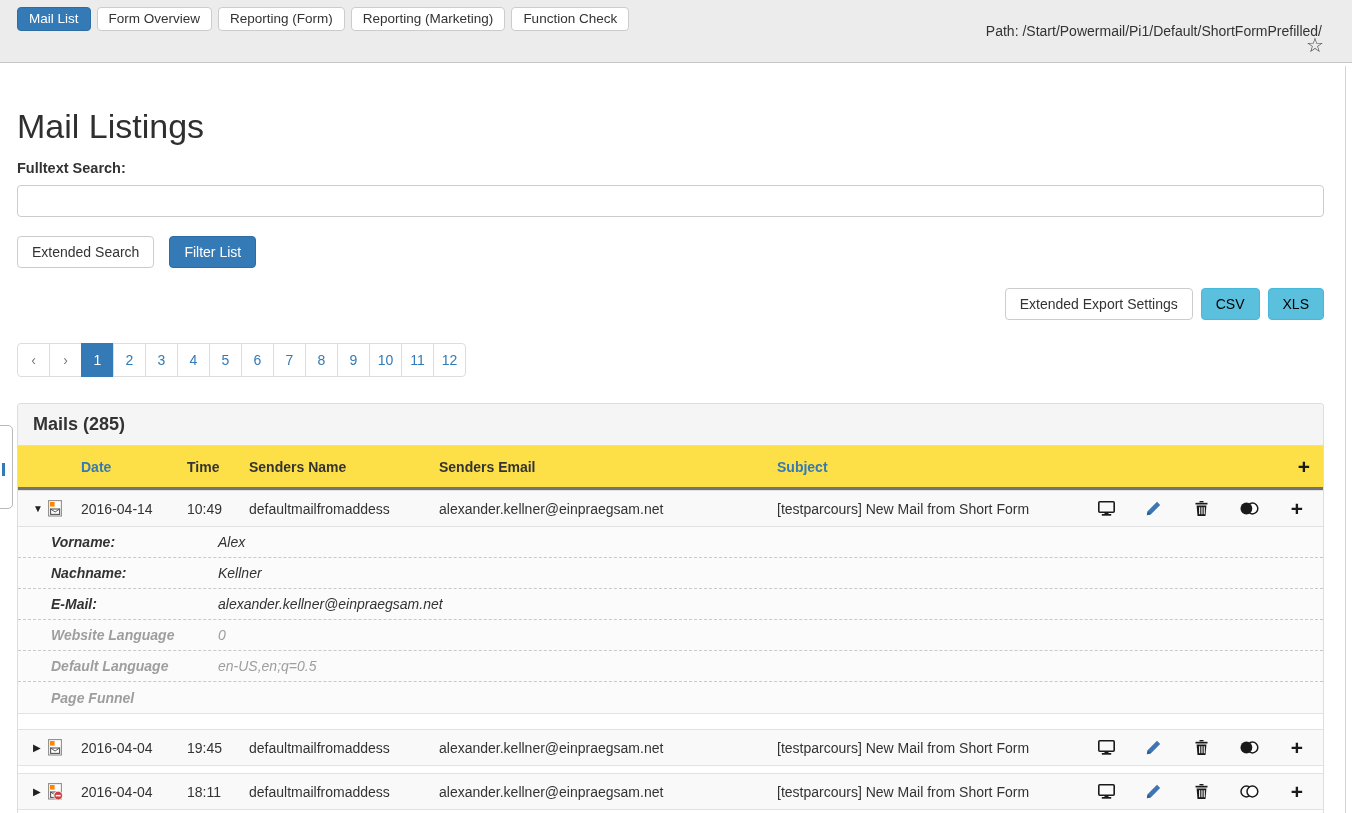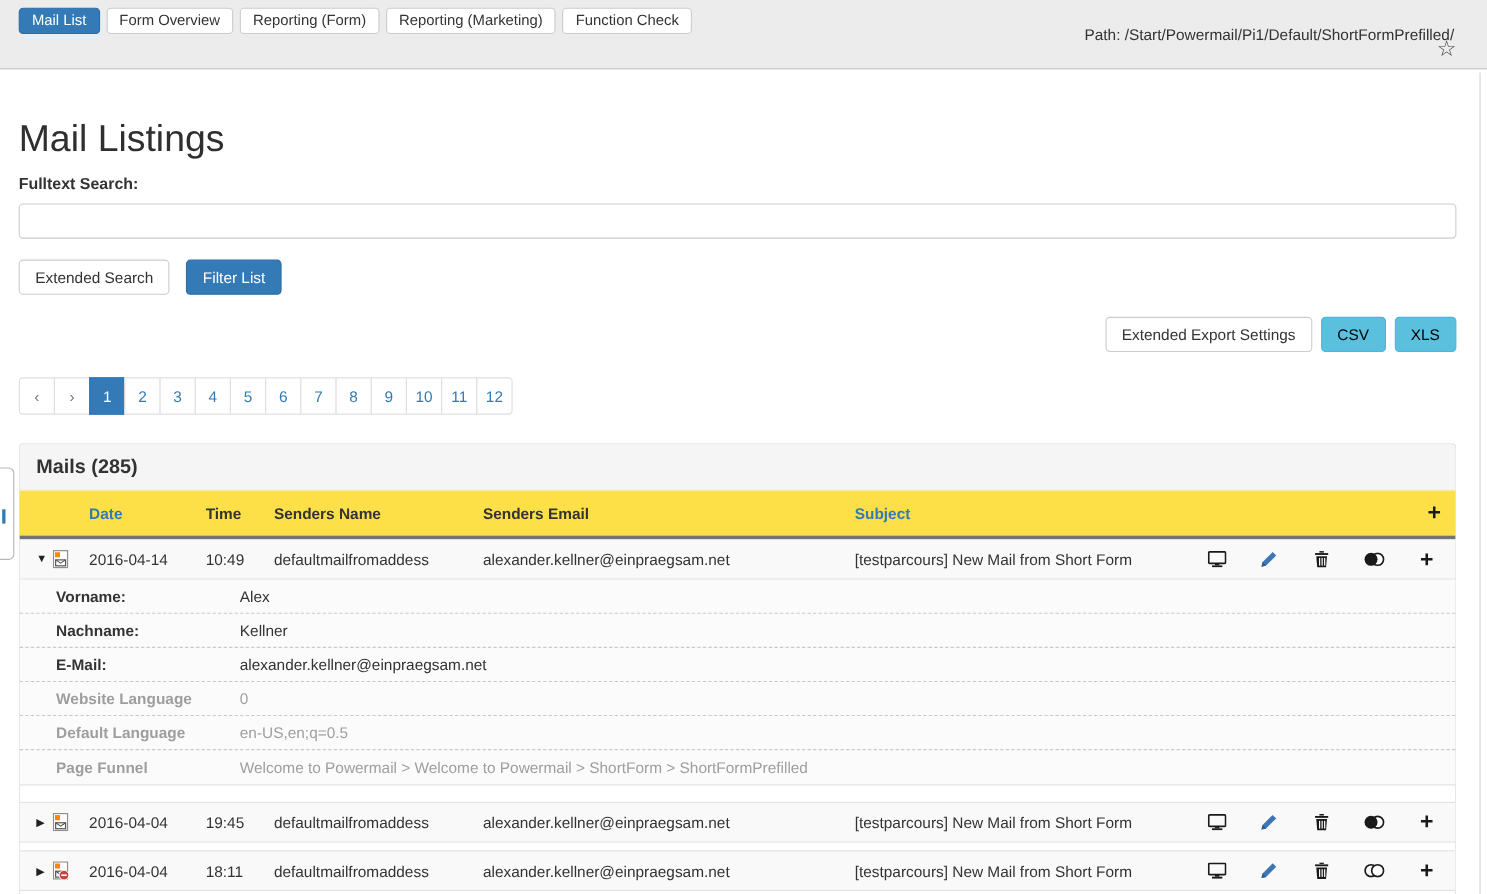--- a/index.html
+++ b/index.html
@@ -199,20 +199,21 @@
     line-height: 18px; cursor: pointer;
   }
   
   .details { background: #fbfbfb; border-bottom: 1px solid #e2e2e2; }
   .detail-row {
     display: flex;
     align-items: center;
     height: 31px;
     border-bottom: 1px dashed #c9c9c9;
     font-size: 14px;
+    font-style: italic;
   }
   .detail-row:last-child { border-bottom: none; }
   .d-label { width: 200px; padding-left: 33px; font-weight: bold; color: #333; flex: none; }
   .d-value { flex: 1; color: #333; }
   .detail-row.muted .d-label, .detail-row.muted .d-value { color: #9e9e9e; }
   
   svg { display: block; }
   .hidden-badge { display: none; }
   .is-hidden .hidden-badge { display: inline; }
   .toggle-on, .toggle-off { display: none; }
@@ -370,21 +371,20 @@
     <span class="d-value">0</span>
   </div>
 
   <div class="detail-row muted">
     <span class="d-label">Default Language</span>
     <span class="d-value">en-US,en;q=0.5</span>
   </div>
 
   <div class="detail-row muted">
     <span class="d-label">Page Funnel</span>
-    <span class="d-value">Welcome to Powermail &gt; Welcome to Powermail &gt; ShortForm &gt; ShortFormPrefilled</span>
   </div>
 </div>
   </div>
 
   <div class="mail-group t-on">
     <div class="mail-row">
       <span class="cell c-caret caret">▶</span>
       <span class="cell c-icon">
         <svg width="15" height="17" viewBox="0 0 15 17">
           <rect x="0.6" y="0.6" width="12.8" height="15.4" fill="#fff" stroke="#8f8f8f" stroke-width="1.1"></rect>

